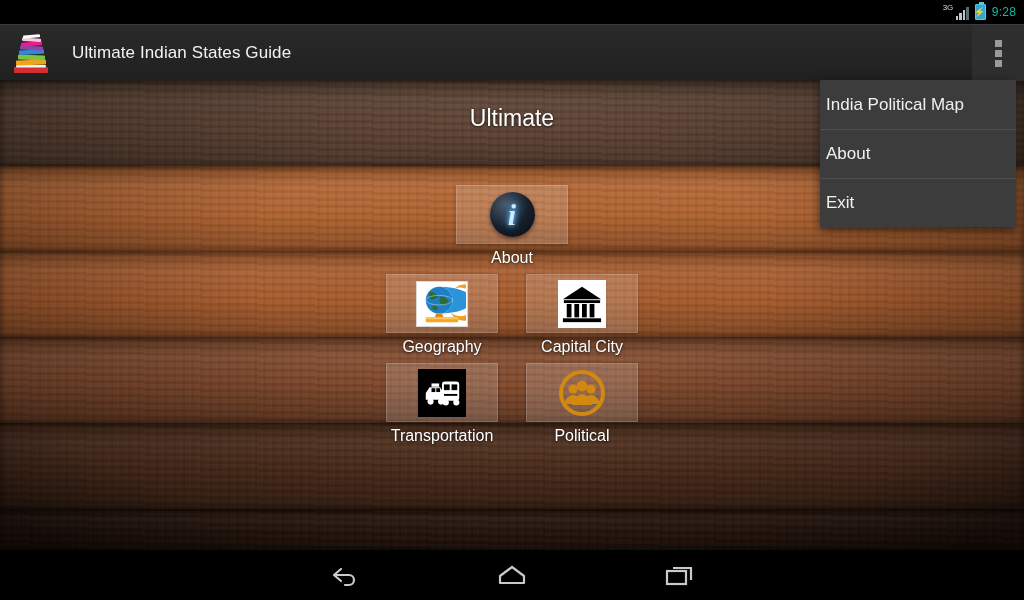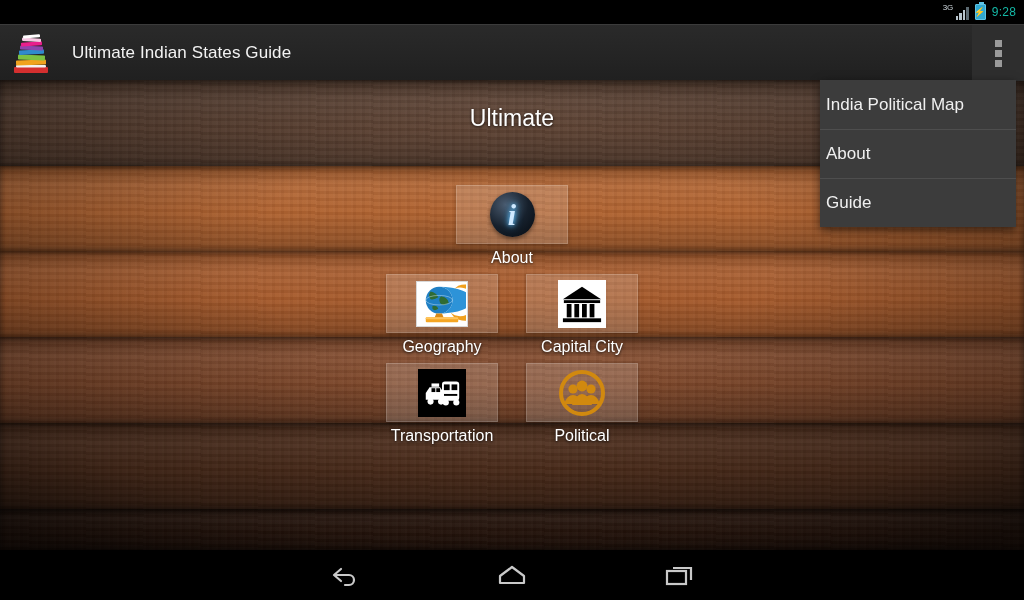--- a/index.html
+++ b/index.html
@@ -297,21 +297,21 @@
     <div class="overflow-btn">
       <span></span>
         <span></span>
         <span></span>
     </div>
   </div>
 
   <div class="menu">
     <div class="menu-item">India Political Map</div>
     <div class="menu-item">About</div>
-    <div class="menu-item">Guide</div>
+    <div class="menu-item">Exit</div>
   </div>
 
   <div class="navbar">
     <div class="nav-btn">
       <svg viewBox="0 0 36 26" width="36" height="26">
         <path d="M9 13 h14 a5 5 0 0 1 0 10 h-4" fill="none" stroke="#c9c9c9" stroke-width="2.2" stroke-linecap="round" stroke-linejoin="round"></path>
         <path d="M15 7 L8 13 L15 19" fill="none" stroke="#c9c9c9" stroke-width="2.2" stroke-linecap="round" stroke-linejoin="round"></path>
       </svg>
     </div>
     <div class="nav-btn">

